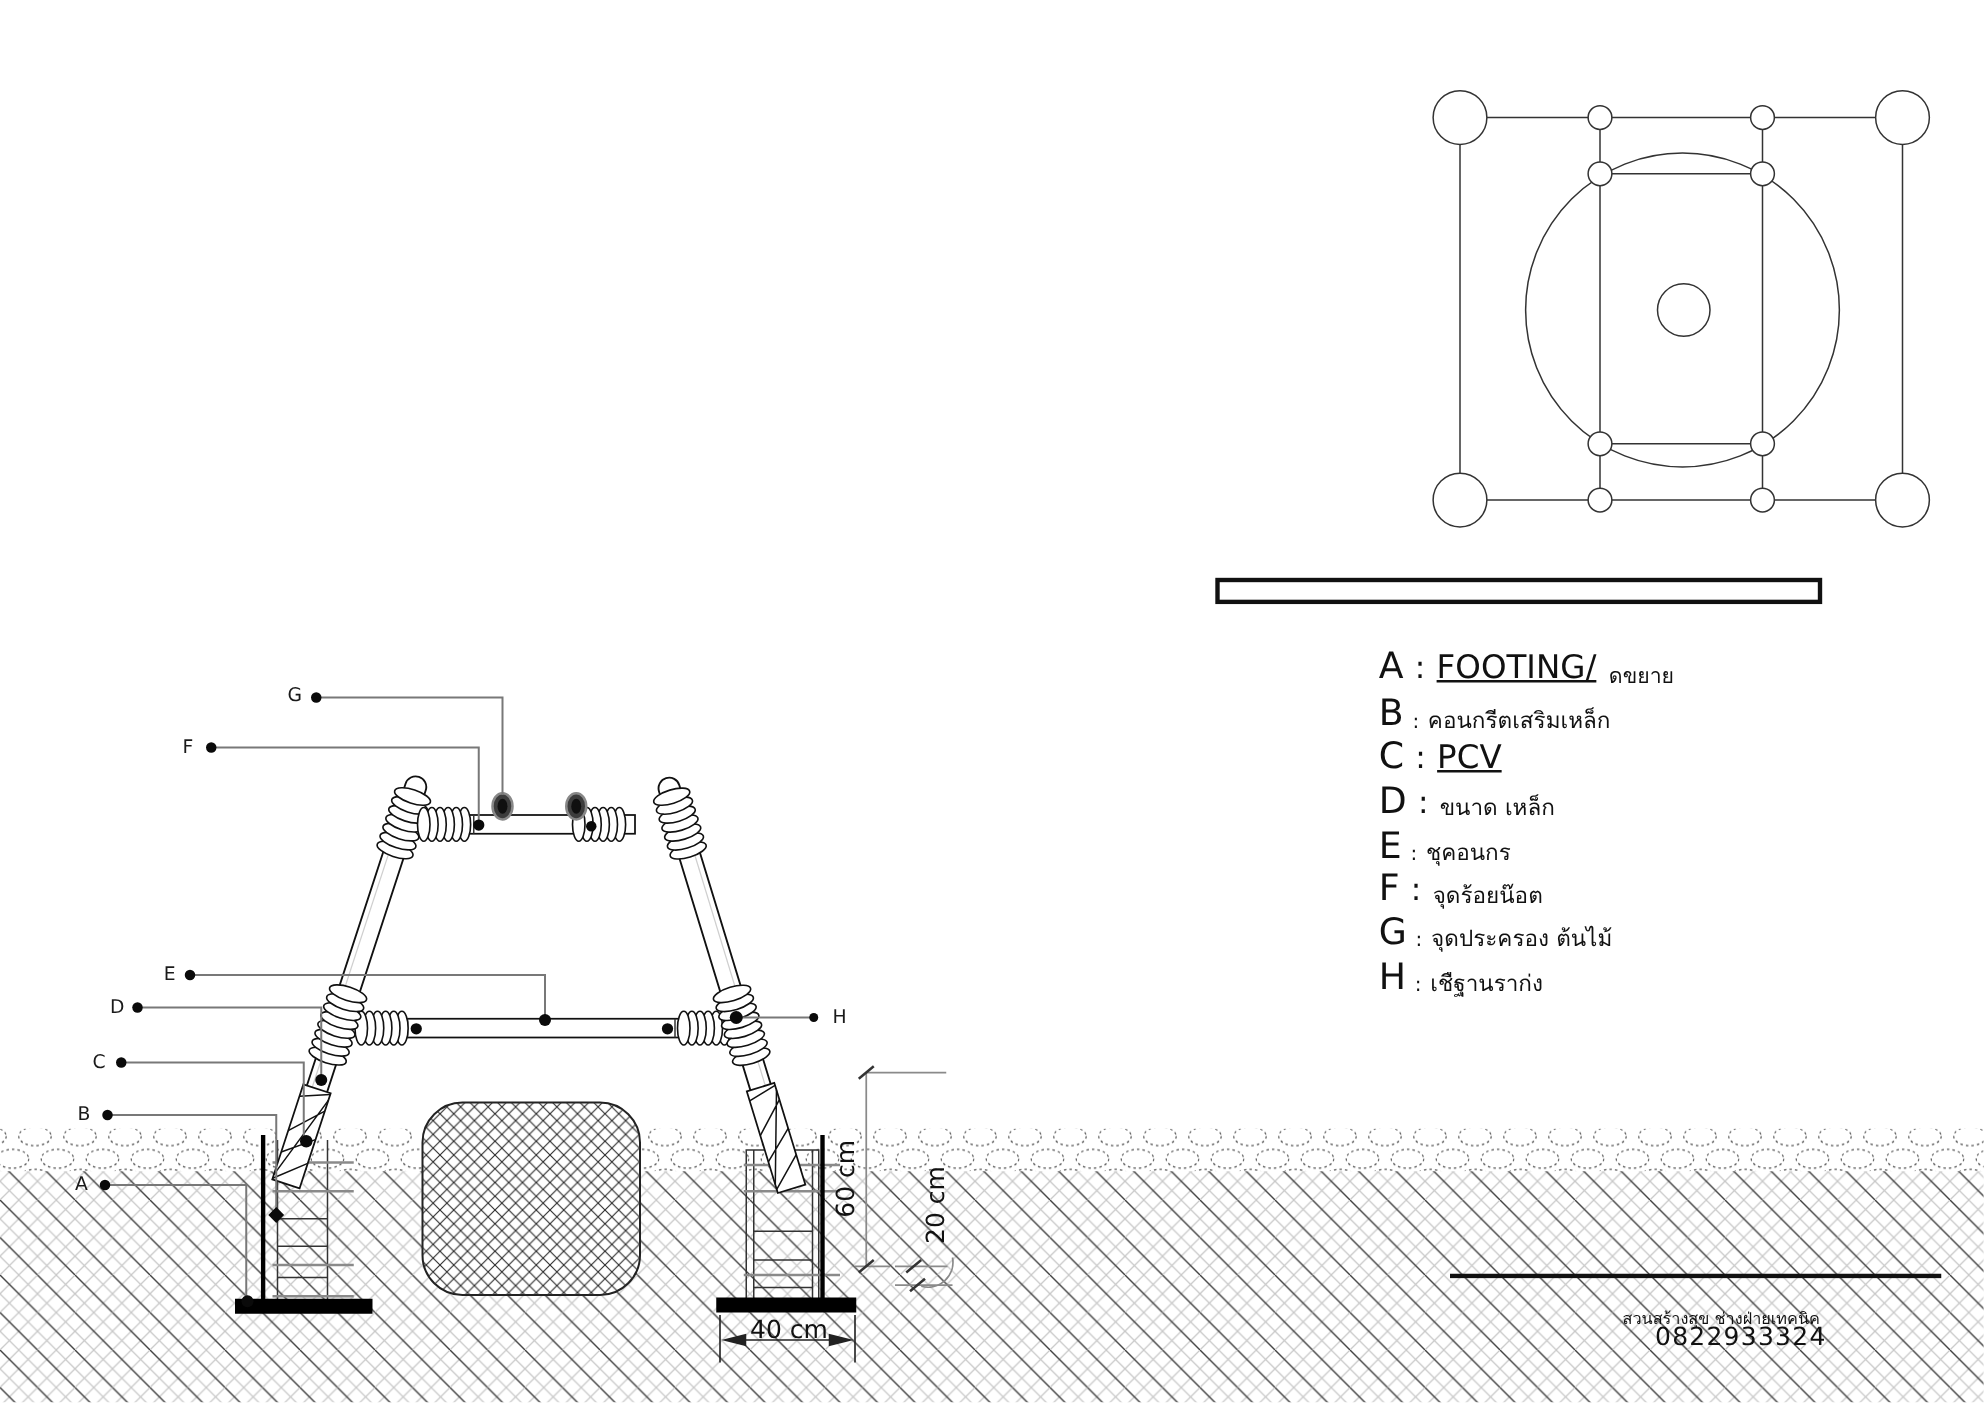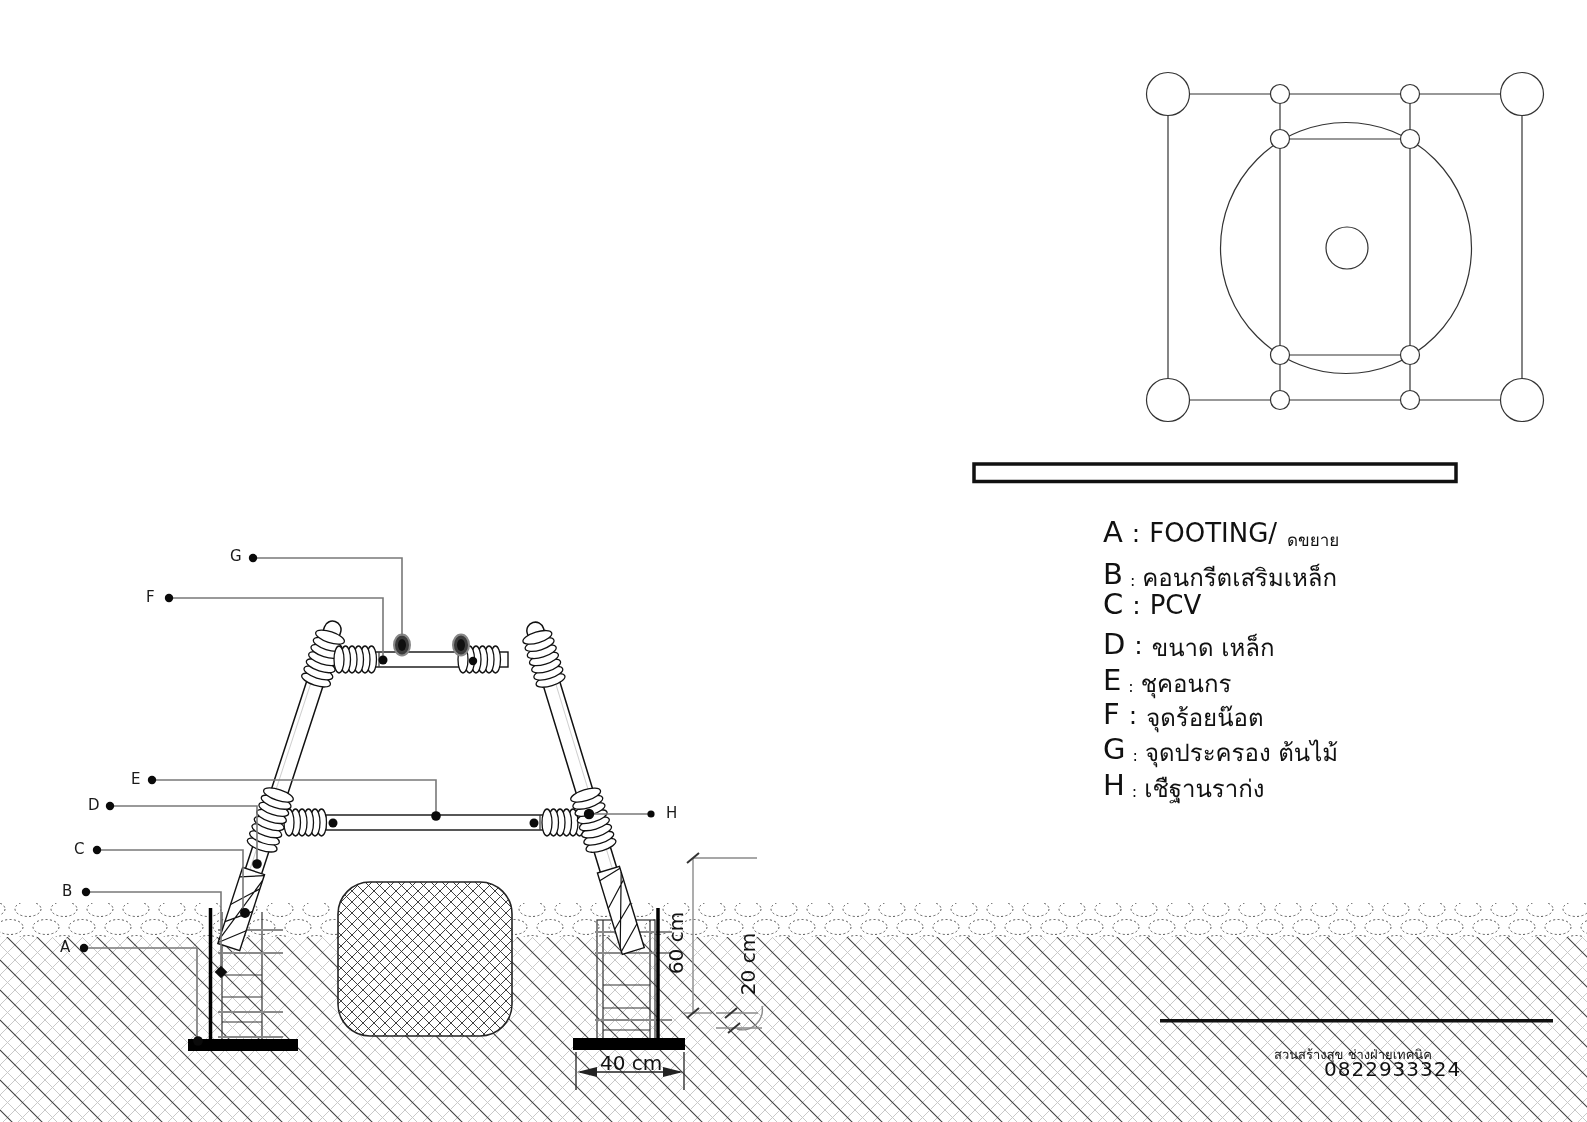--- a/index.html
+++ b/index.html
@@ -12,25 +12,25 @@
   .mk{font-size:15px;color:#1a1a1a;}
   
   .dim{font-size:20px;color:#111;}
   .dim-rot{transform:rotate(-90deg);transform-origin:center center;text-align:center;}
   .dim-sm{font-size:20px;text-align:center;}
   
   .lgrow{position:absolute;left:1103px;display:flex;align-items:baseline;}
   .lt{font-size:29px;line-height:1;}
   .sep-lg{font-size:25px;padding:0 9px;}
   .sep-sm{font-size:16px;padding:0 7px;position:relative;top:2px;}
-  .lab-lg{font-size:26px;}
-  .lab-sm{font-size:24px;position:relative;top:2px;}
+  .lab-lg{font-size:26px;text-decoration:underline;}
+  .lab-sm{font-size:18px;position:relative;top:2px;}
   .sfx-sm{font-size:17px;margin-left:10px;position:relative;top:4px;}
   
-  .foot1{font-size:13px;}
+  .foot1{font-size:13px;margin-left:24px;}
   .foot2{font-size:20px;letter-spacing:1px;}
 </style>
 </head>
 <body>
 
 <div id="stage">
 
 <svg width="1587" height="1122" viewBox="0 0 1587 1122">
   <defs>
     <pattern id="pebbles" width="36" height="34" patternUnits="userSpaceOnUse">

